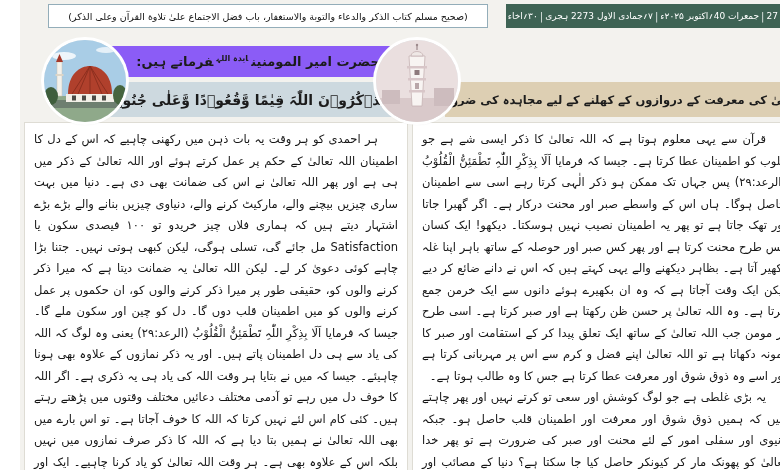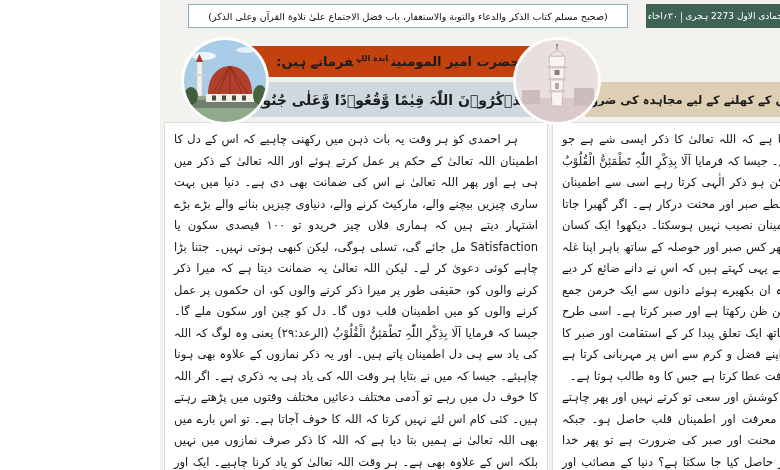--- a/index.html
+++ b/index.html
@@ -1,18 +1,18 @@
 <!DOCTYPE html>
 <html lang="ur" dir="rtl"><head>
 <meta charset="utf-8">
 <style>
   html,body{margin:0;padding:0;}
   .page{
     position:relative;
-    width:620px;height:470px;
+    width:760px;height:470px;
     background:#f3f2ee;
     overflow:hidden;
     font-family:"DejaVu Sans", sans-serif;
     direction:rtl;
     color:#1c1c1c;
   }
   
   .dateline-bar{
     position:absolute;left:486px;top:4px;width:294px;height:24px;
     background:#3e6354;color:#ffffff;
@@ -22,21 +22,21 @@
   }
   .dateline-bar .sep{opacity:.85;padding:0 2px;font-size:10px;}
   .citation-box{
     position:absolute;left:28px;top:4px;width:440px;height:24px;
     background:#ffffff;border:1px solid #93adb9;box-sizing:border-box;
     display:flex;align-items:center;justify-content:center;
     font-size:9.5px;white-space:nowrap;overflow:hidden;color:#111;
   }
   
   .band{position:absolute;box-sizing:border-box;display:flex;align-items:center;justify-content:center;overflow:hidden;white-space:nowrap;}
-  .kicker-left-band   {left:88px;top:46px;width:300px;height:31px;background:#c2410c;font-weight:bold;font-size:13px;}
+  .kicker-left-band   {left:88px;top:46px;width:300px;height:31px;background:#8b5cf6;font-weight:bold;font-size:13px;}
   .verse-band         {left:88px;top:82px;width:300px;height:35px;background:#cdd9df;font-weight:bold;font-size:14px;}
   .kicker-right-band  {left:425px;top:46px;width:351px;height:31px;background:#d8bec0;font-weight:bold;font-size:14px;}
   .headline-band      {left:425px;top:82px;width:351px;height:35px;background:#ddcfb3;font-weight:bold;font-size:11.5px;}
   .kicker-sup{font-size:8px;vertical-align:super;margin:0 3px;font-weight:bold;}
   
   .circle-photo{
     position:absolute;width:82px;height:82px;border-radius:50%;
     box-shadow:0 0 0 3px #ffffff,0 1px 3px rgba(0,0,0,.35);
     overflow:hidden;z-index:5;background:#dfe7ec;
   }

